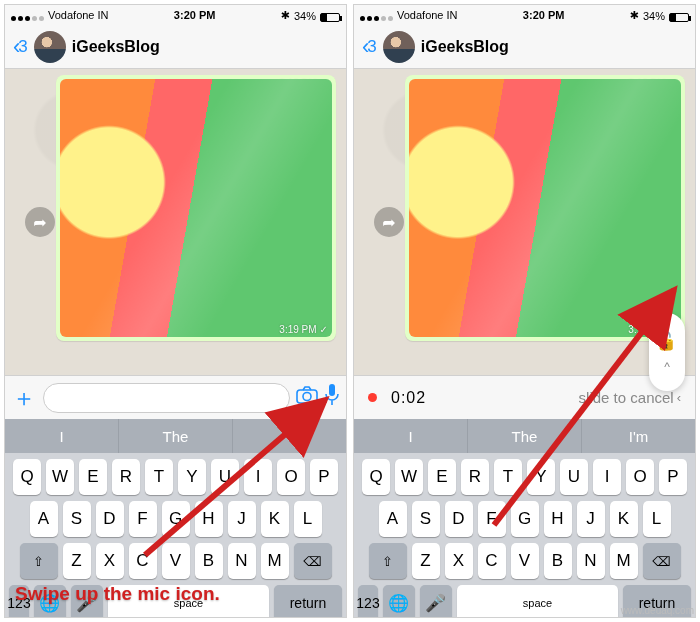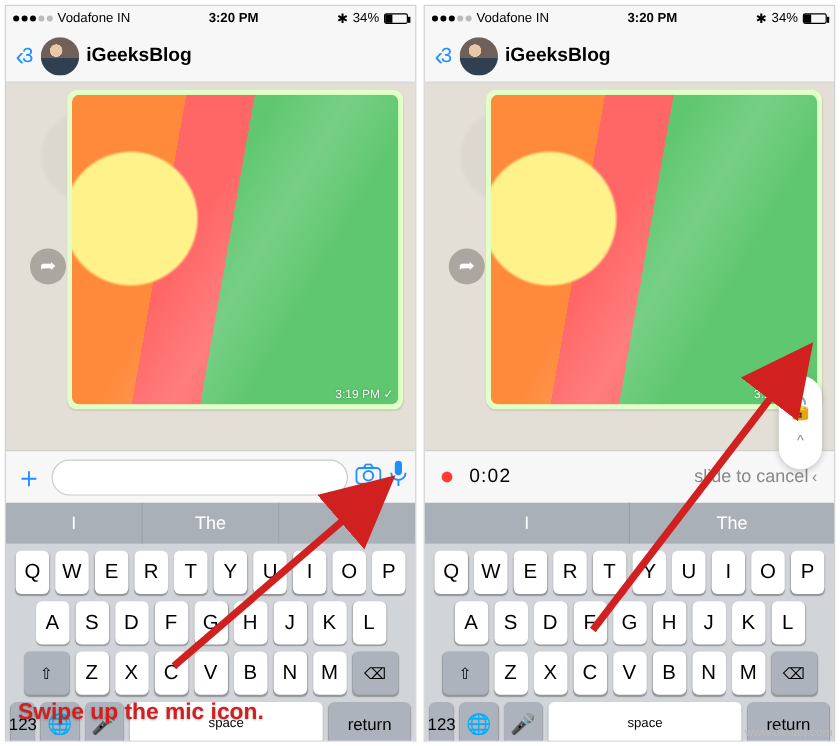--- a/index.html
+++ b/index.html
@@ -12,21 +12,21 @@
     flex: 1; height: 614px; position: relative; overflow: hidden;
     border: 1px solid #d0d0d0; background: #fff;
   }
 
   
   .statusbar {
     height: 20px; display: flex; align-items: center; padding: 0 6px;
     font-size: 11px; font-weight: 400; color: #000; background: #f7f7f7;
     justify-content: space-between;
   }
-  .sb-left, .sb-right { display:flex; align-items:center; gap:4px; }
+  .sb-left, .sb-right { display:flex; align-items:flex-end; gap:4px; }
   .signal-dots { display:flex; gap:2px; }
   .signal-dots span { width:5px;height:5px;border-radius:50%; background:#000; }
   .signal-dots span.empty{ background:#bbb; }
   .sb-center { font-weight:600; }
   .battery { width:20px;height:9px;border:1px solid #000;border-radius:2px;position:relative; }
   .battery::after{content:"";position:absolute;right:-3px;top:2px;width:2px;height:5px;background:#000;}
   .battery .fill{height:100%;width:34%;background:#000;}
 
   
   .chathead {
@@ -64,21 +64,21 @@
     background:
       radial-gradient(circle at 18% 40%, #fff28a 0 20%, transparent 21%),
       linear-gradient(100deg, #ff8a3c 0 30%, #ff6767 30% 48%, #5fc76f 48% 100%);
   }
   .img-shine{
     position:absolute; inset:0;
     background: linear-gradient(120deg, transparent 40%, rgba(255,255,255,0.15) 55%, transparent 70%);
   }
   .timestamp {
     position:absolute; right:8px; font-size:10px; color:rgba(255,255,255,0.95);
-    text-shadow:0 0 2px rgba(0,0,0,0.4); display:flex; gap:3px; align-items:center;
+    text-shadow:0 0 2px rgba(0,0,0,0.4); display:flex; gap:3px; align-items:flex-start;
   }
   .ts-top{ top:4px; } .ts-bot{ bottom:6px; }
   .tick{ color:rgba(255,255,255,0.9); font-size:10px; }
 
   .fwd-circle{
     position:absolute; left:20px; top:50%; transform:translateY(-50%);
     width:30px;height:30px;border-radius:50%;background:rgba(0,0,0,0.25);
     display:flex;align-items:center;justify-content:center;color:#fff;
   }
 
@@ -333,20 +333,21 @@
       <div class="slide">
         <span>slide to cancel</span>
         <span class="chevl">‹</span>
       </div>
     </div>
 
     <div class="kbd">
       <div class="suggest">
         <div>I</div>
         <div>The</div>
+        <div>I'm</div>
       </div>
       <div class="krow">
           <div class="key">Q</div>
           <div class="key">W</div>
           <div class="key">E</div>
           <div class="key">R</div>
           <div class="key">T</div>
           <div class="key">Y</div>
           <div class="key">U</div>
           <div class="key">I</div>

